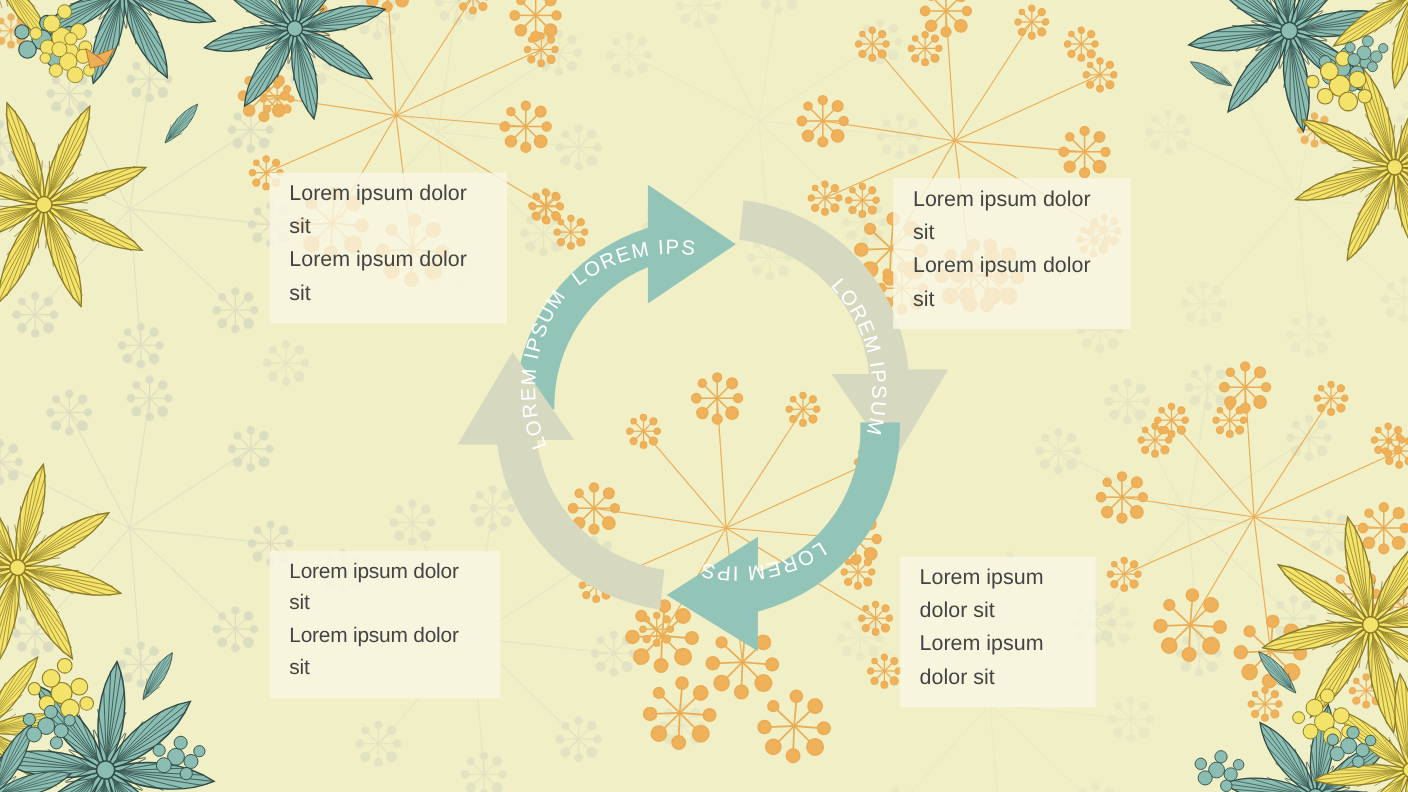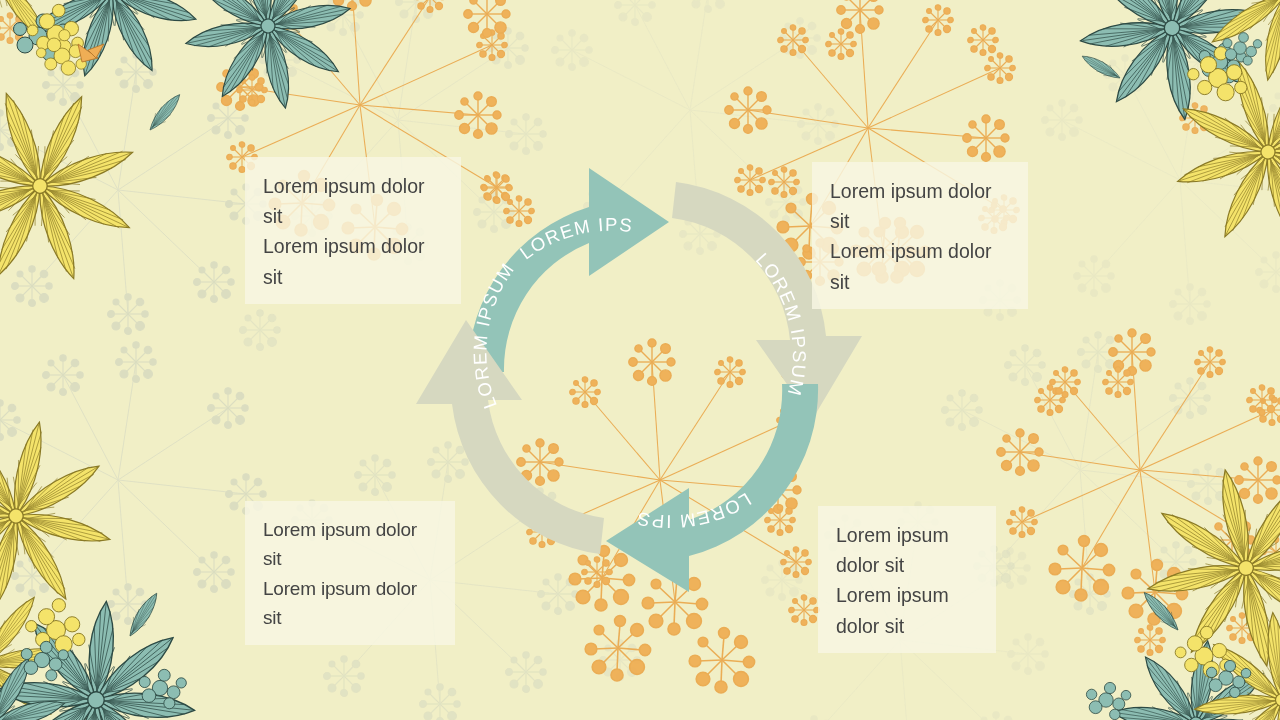--- a/index.html
+++ b/index.html
@@ -26,21 +26,21 @@
   }
   #bg-pattern   { z-index: 1; }
   #orange-layer { z-index: 2; }
   #corner-layer { z-index: 3; }
   #cycle-layer  { z-index: 4; }
   #text-layer   { z-index: 5; }
 
   .textbox {
     position: absolute;
     background: rgba(248,246,227,0.82);
-    padding: 14px 16px 12px 18px;
+    padding: 4px 16px 12px 18px;
     box-sizing: border-box;
     color: #444444;
     font-size: 19.5px;
     line-height: 1.55;
   }
   .textbox .line { white-space: pre-wrap; }
 
   #tb-tl { left: 245px; top: 157px; width: 216px; }
   #tb-tr { left: 812px; top: 162px; width: 216px; }
   #tb-bl { left: 245px; top: 501px; width: 210px; }

